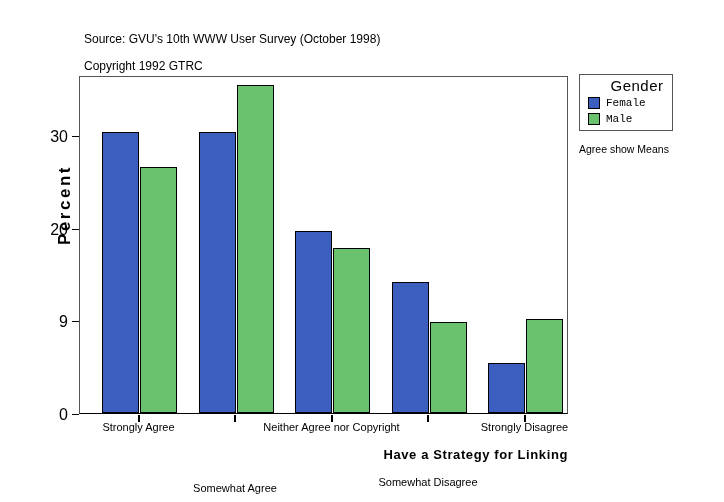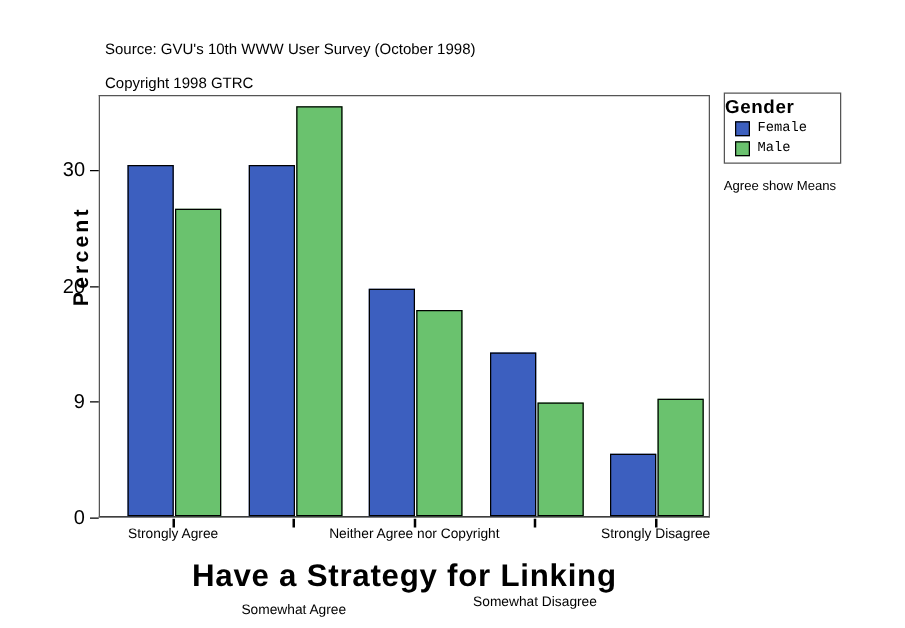--- a/index.html
+++ b/index.html
@@ -105,45 +105,45 @@
     text-align: center;
     transform: translateX(-50%);
   }
   .xtick-label.row-a { top: 421px; }
   .xtick-label.row-b { top: 434px; }
   #xlabel {
     position: absolute;
     left: 79px;
     top: 447px;
     width: 489px;
-    text-align: center;
-    font-size: 25px;
+    text-align: right;
+    font-size: 13px;
     font-weight: bold;
     letter-spacing: 0.6px;
     white-space: nowrap;
   }
 
   
   #legend-box {
     position: absolute;
     left: 579px;
     top: 74px;
     width: 94px;
     height: 57px;
     border: 1px solid #555;
     background: #fff;
     box-sizing: border-box;
   }
   #legend-title {
     position: absolute;
-    left: 0; top: 2px;
+    left: 10px; top: 2px;
     width: 94px;
-    text-align: left;
+    text-align: center;
     font-size: 15px;
-    font-weight: bold;
+    font-weight: normal;
     letter-spacing: 0.5px;
   }
   .legend-row {
     position: absolute;
     left: 8px;
     height: 14px;
   }
   .legend-swatch {
     position: absolute;
     left: 0;
@@ -171,21 +171,21 @@
     line-height: 12px;
     white-space: nowrap;
   }
 </style>
 </head>
 <body>
 
 <div id="stage">
 
   <div class="src-line" id="source-text">Source: GVU's 10th WWW User Survey (October 1998)</div>
-  <div class="src-line" id="copyright-text">Copyright 1998 GTRC</div>
+  <div class="src-line" id="copyright-text">Copyright 1992 GTRC</div>
 
   <div id="plot-frame">
     <div id="bars-layer">
         <div class="bar" style="background: rgb(60, 95, 191); left: 22px; width: 37px; height: 280.586px;"></div>
         <div class="bar" style="background: rgb(106, 194, 110); left: 60px; width: 37px; height: 246.323px;"></div>
         <div class="bar" style="background: rgb(60, 95, 191); left: 118.5px; width: 37px; height: 280.586px;"></div>
         <div class="bar" style="background: rgb(106, 194, 110); left: 156.5px; width: 37px; height: 327.814px;"></div>
         <div class="bar" style="background: rgb(60, 95, 191); left: 215px; width: 37px; height: 182.427px;"></div>
         <div class="bar" style="background: rgb(106, 194, 110); left: 253px; width: 37px; height: 164.833px;"></div>
         <div class="bar" style="background: rgb(60, 95, 191); left: 311.5px; width: 37px; height: 131.496px;"></div>

